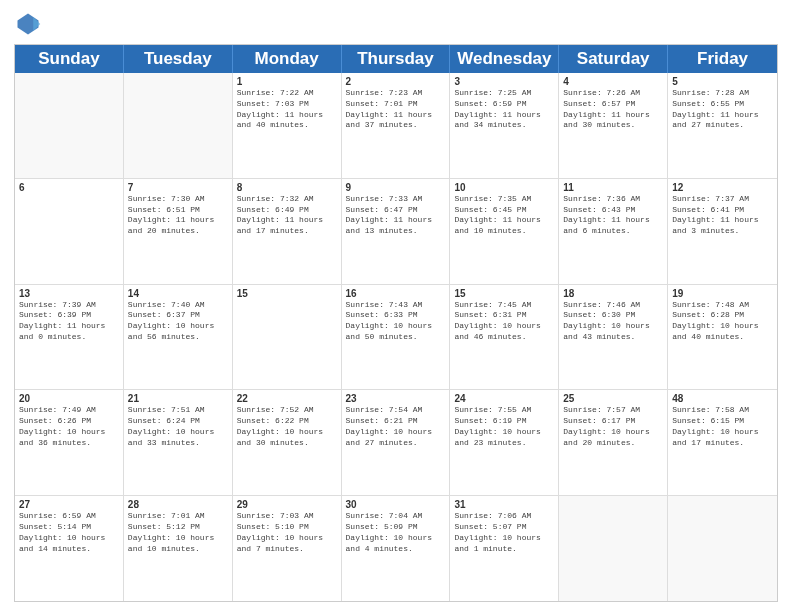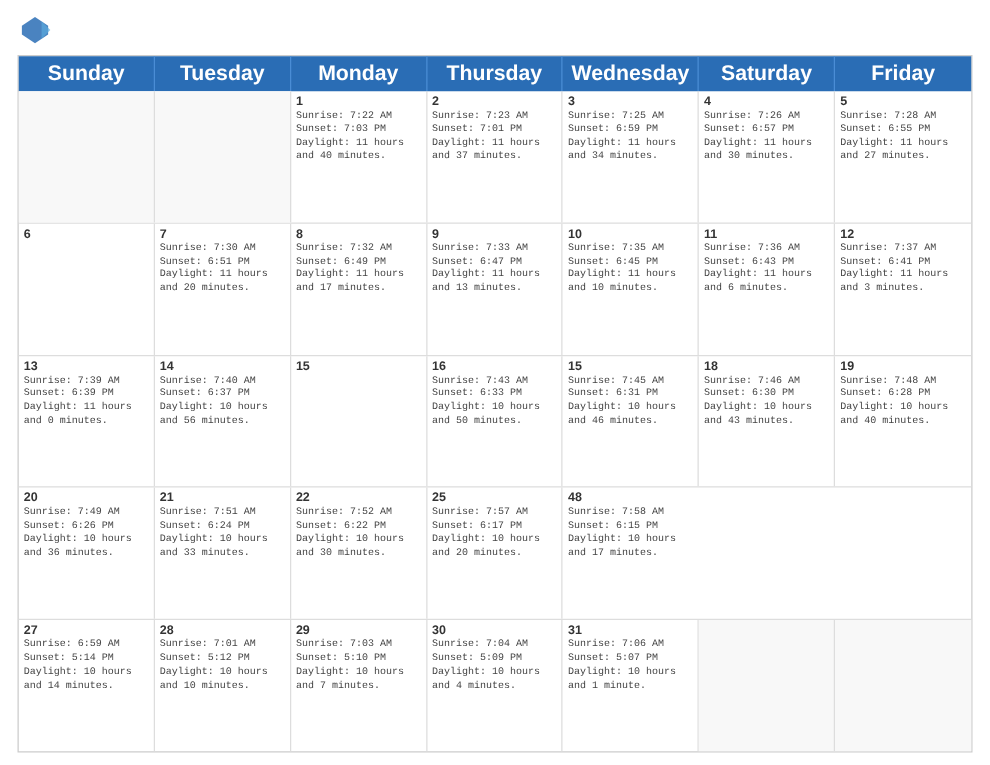--- a/index.html
+++ b/index.html
@@ -229,20 +229,28 @@
           </div>
           <div class="cal-cell">
             <span class="day-num">21</span>
             <div class="cell-text">Sunrise: 7:51 AM<br>Sunset: 6:24 PM<br>Daylight: 10 hours and 33 minutes.</div>
           </div>
           <div class="cal-cell">
             <span class="day-num">22</span>
             <div class="cell-text">Sunrise: 7:52 AM<br>Sunset: 6:22 PM<br>Daylight: 10 hours and 30 minutes.</div>
           </div>
           <div class="cal-cell">
+            <span class="day-num">23</span>
+            <div class="cell-text">Sunrise: 7:54 AM<br>Sunset: 6:21 PM<br>Daylight: 10 hours and 27 minutes.</div>
+          </div>
+          <div class="cal-cell">
+            <span class="day-num">24</span>
+            <div class="cell-text">Sunrise: 7:55 AM<br>Sunset: 6:19 PM<br>Daylight: 10 hours and 23 minutes.</div>
+          </div>
+          <div class="cal-cell">
             <span class="day-num">25</span>
             <div class="cell-text">Sunrise: 7:57 AM<br>Sunset: 6:17 PM<br>Daylight: 10 hours and 20 minutes.</div>
           </div>
           <div class="cal-cell">
             <span class="day-num">48</span>
             <div class="cell-text">Sunrise: 7:58 AM<br>Sunset: 6:15 PM<br>Daylight: 10 hours and 17 minutes.</div>
           </div>
         </div>
         <div class="cal-row">
           <div class="cal-cell">

